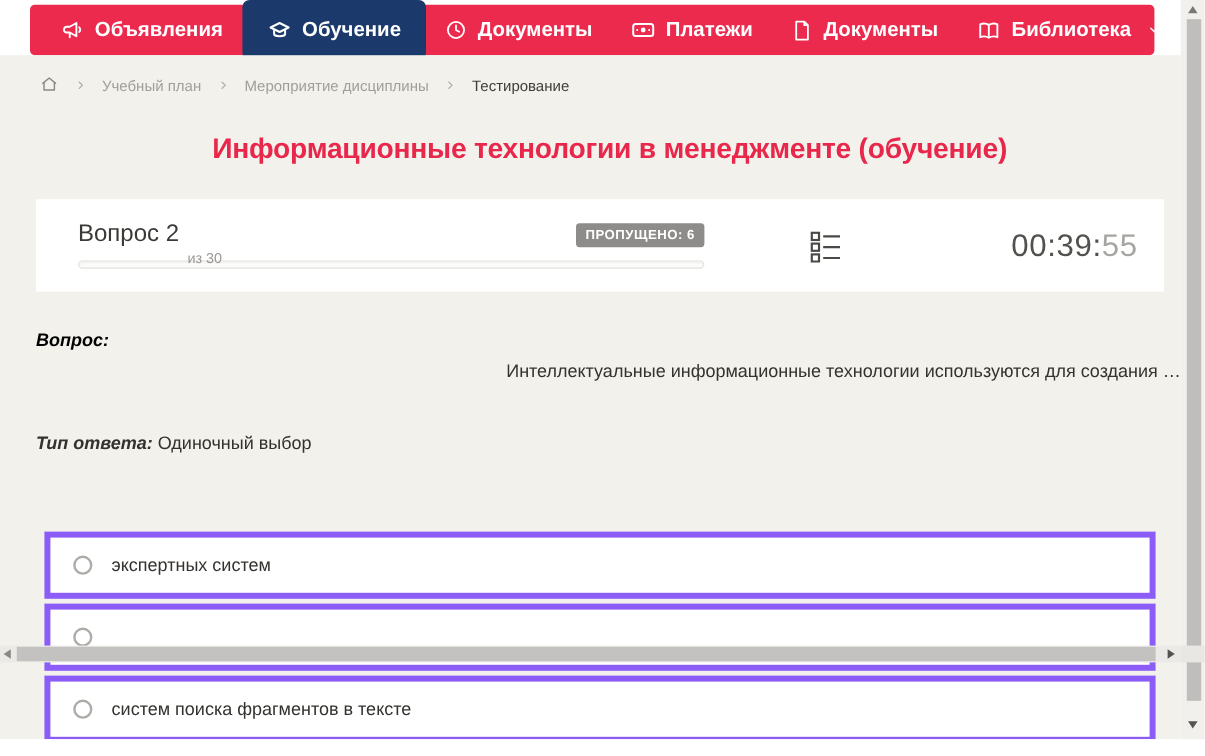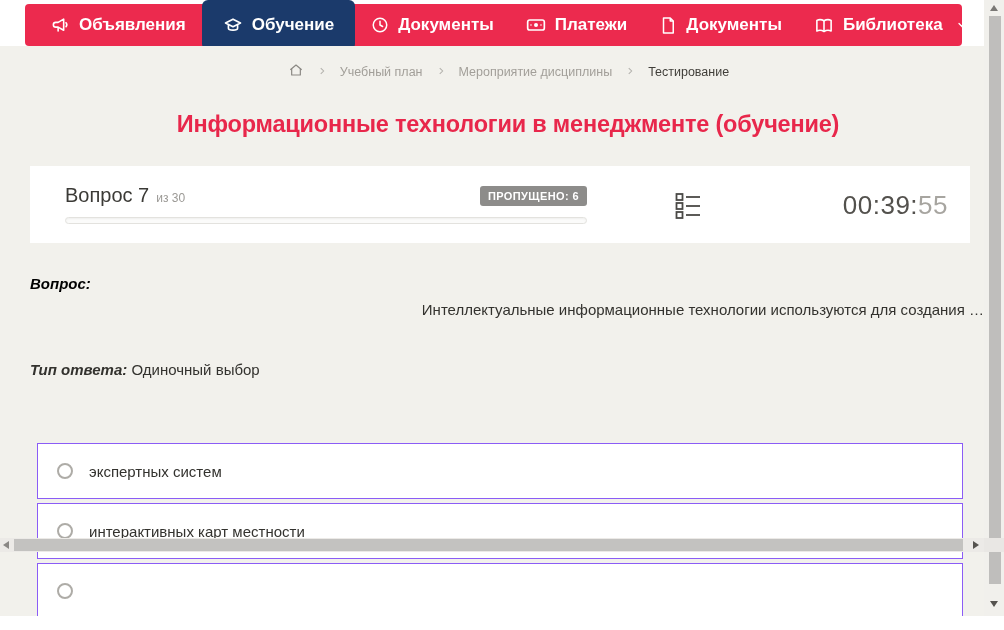--- a/index.html
+++ b/index.html
@@ -15,52 +15,52 @@
   .nav-item { display:flex; align-items:center; gap:9px; color:#fff; font-weight:bold;
     font-size:17px; padding:0 16px; height:42px; cursor:pointer; white-space:nowrap; }
   .nav-item.active { background:#1b3a6b; height:50px; border-radius:6px; padding:16px 21px; }
   .nav-item svg { display:block; }
   .chev { margin-left:4px; }
 
   
   .content { position:absolute; left:0; top:46px; width:984px; height:570px;
     background:#f2f1ec; overflow:hidden; }
   .breadcrumb { display:flex; align-items:center; gap:13px; margin:16px 0 0 33px;
-    font-size:12.5px; color:#a29f99;justify-content:center; }
+    font-size:12.5px; color:#a29f99; }
   .breadcrumb .bc-item { cursor:pointer; }
   .breadcrumb .bc-current { color:#403e39; }
   .page-title { margin-top:30px; text-align:center; font-size:23.5px; font-weight:bold;
     color:#e8274b; letter-spacing:-0.2px;padding-left:32px; }
 
   
   .qcard { position:relative; margin:28px 0 0 30px; width:940px; height:77px; background:#fff; }
   .qcard-left { position:absolute; left:35px; top:18px; width:522px; }
   .qhead { display:flex; align-items:center; }
   .qnum { font-size:20px; color:#3b3a36; }
-  .qof { font-size:12px; color:#9b9995; margin-left:7px; position:relative; top:2px; }
+  .qof { font-size:12px; color:#9b9995; margin-left:7px; position:relative; top:19px; }
   .skip-badge { margin-left:auto; background:#8d8c8a; color:#fff; font-size:11px;
     font-weight:bold; letter-spacing:0.4px; padding:4px 8px; border-radius:3px; }
   .qprogress { margin-top:10px; height:7px; border:1px solid #e3e2de; border-radius:5px;
     background:#fbfbfa; box-shadow:inset 0 1px 2px rgba(0,0,0,0.05); overflow:hidden; }
   .qprogress .fill { height:100%; background:#ec2a4e; width:0%; }
   .qlist-icon { position:absolute; left:645px; top:26px; cursor:pointer; }
   .qtimer { position:absolute; right:22px; top:50%; transform:translateY(-50%);
     font-size:26px; color:#53514d; letter-spacing:0.5px; font-weight:normal; }
   .qtimer .sec { color:#a7a5a0; }
 
   
   .qsection { margin-left:30px; }
   .qlabel { margin-top:32px; font-size:15px; font-weight:bold; font-style:italic; color:#000000; }
   .qtext { margin-top:9px; font-size:15px; color:#33322e;text-align:right; }
   .qtype { margin-top:43px; font-size:15px; color:#33322e; }
   .qtype .tl { font-weight:bold; font-style:italic; }
 
   
   .options { margin:65px 0 0 37px; width:926px; }
-  .option { height:56px; border:1px solid #8b5cf6; background:#fff; display:flex;
+  .option { height:56px; border:5px solid #8b5cf6; background:#fff; display:flex;
     align-items:center; padding-left:19px; margin-bottom:4px; cursor:pointer; }
   .radio { width:16px; height:16px; min-width:16px; border:2px solid #aeaca7;
     border-radius:50%; background:#fff; }
   .opt-label { margin-left:16px; font-size:15px; color:#33322e; }
 
   
   .vscroll { position:absolute; right:0; top:0; width:20px; height:616px; background:#f1f0ec; }
   .vscroll .thumb { position:absolute; left:5px; top:16px; width:12px; height:568px; background:#bfbebc; }
   .tri { width:0; height:0; position:absolute; }
   .tri-up { left:6px; top:5px; border-left:4px solid transparent; border-right:4px solid transparent;
@@ -181,21 +181,21 @@
             </svg>
         </span>
         <span class="bc-current">Тестирование</span>
       </div>
 
       <div class="page-title">Информационные технологии в менеджменте (обучение)</div>
 
       <div class="qcard">
         <div class="qcard-left">
           <div class="qhead">
-            <span class="qnum">Вопрос 7</span>
+            <span class="qnum">Вопрос 2</span>
             <span class="qof">из 30</span>
             <span class="skip-badge">ПРОПУЩЕНО: 6</span>
           </div>
           <div class="qprogress">
             <div class="fill" style="width: 0%;"></div>
           </div>
         </div>
 
         <span class="qlist-icon">
           <svg width="27" height="27" viewBox="0 0 27 27" fill="none" stroke="#4a4946" stroke-width="1.8">
@@ -220,24 +220,24 @@
         </div>
       </div>
 
       <div class="options">
         <div class="option">
           <span class="radio"></span>
           <span class="opt-label">экспертных систем</span>
         </div>
         <div class="option">
           <span class="radio"></span>
-          <span class="opt-label">интерактивных карт местности</span>
         </div>
         <div class="option">
           <span class="radio"></span>
+          <span class="opt-label">систем поиска фрагментов в тексте</span>
         </div>
       </div>
 
     </div>
   </div>
 
   <div class="vscroll">
     <div class="tri tri-up"></div>
     <div class="thumb"></div>
     <div class="tri tri-down"></div>

